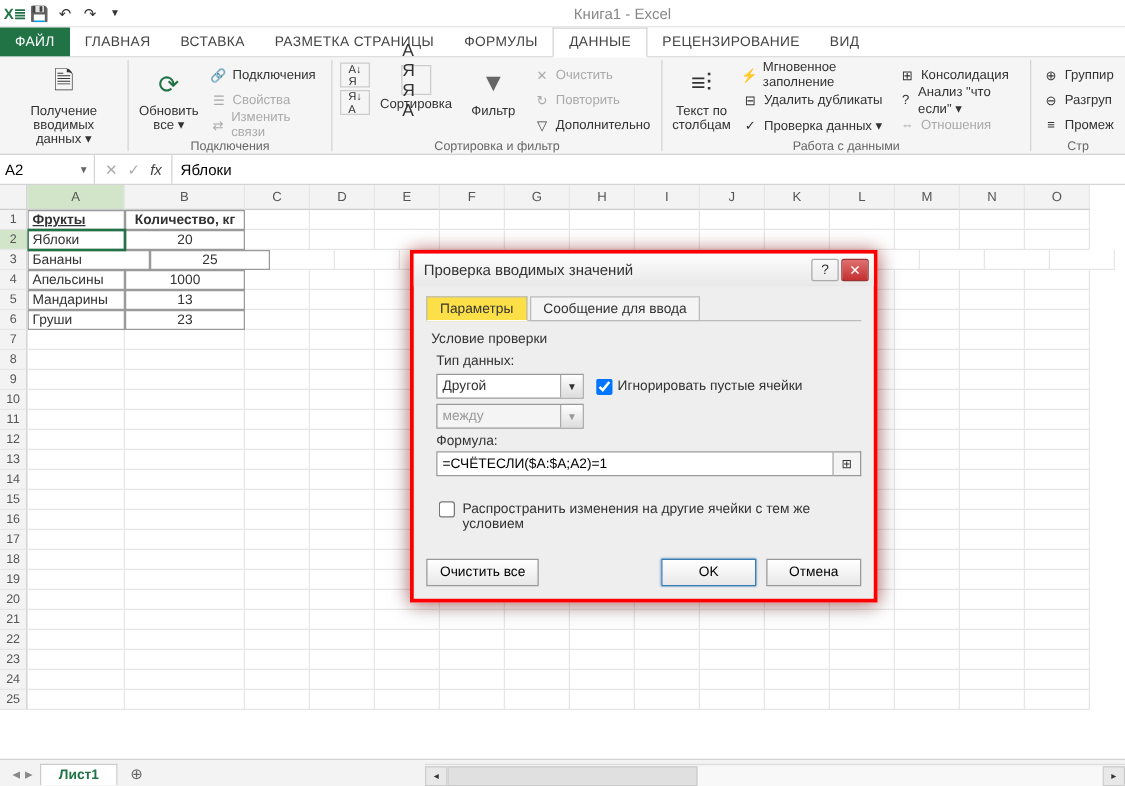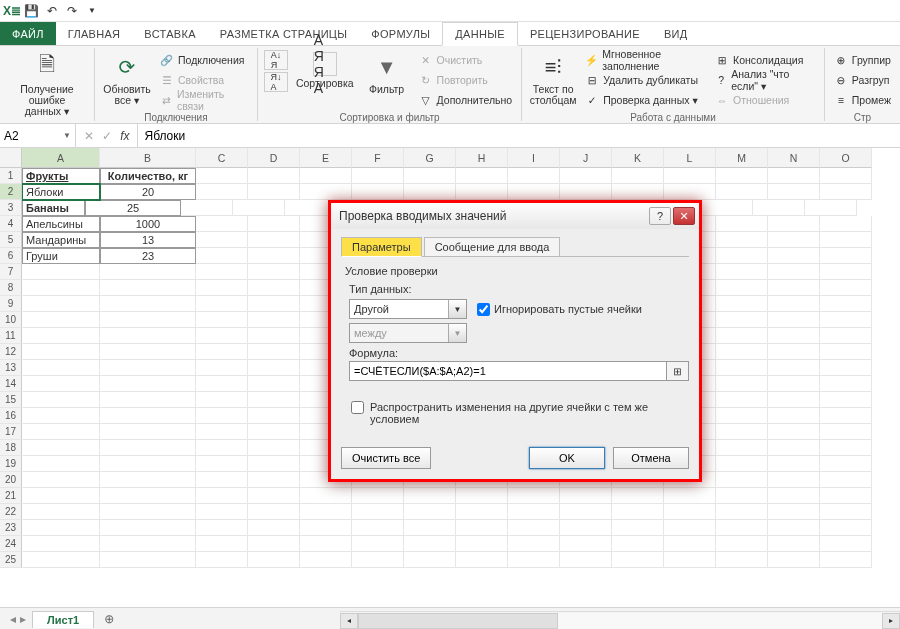--- a/index.html
+++ b/index.html
@@ -101,39 +101,40 @@
 <body>
 
 <div class="titlebar">
   <div class="qat">
     <span class="icon" style="color:#217346;font-weight:bold;">X≣</span>
     <span class="icon">💾</span>
     <span class="icon">↶</span>
     <span class="icon">↷</span>
     <span class="icon" style="font-size:8px;">▼</span>
   </div>
+  <div class="title">Книга1 - Excel</div>
 </div>
 
 <div class="tabs">
   <div class="tab file">ФАЙЛ</div>
   <div class="tab">ГЛАВНАЯ</div>
   <div class="tab">ВСТАВКА</div>
   <div class="tab">РАЗМЕТКА СТРАНИЦЫ</div>
   <div class="tab">ФОРМУЛЫ</div>
   <div class="tab active">ДАННЫЕ</div>
   <div class="tab">РЕЦЕНЗИРОВАНИЕ</div>
   <div class="tab">ВИД</div>
 </div>
 
 <div class="ribbon">
   <div class="ribbon-group">
     <div class="items">
       <div class="big-btn">
         <div class="ico">🗎</div>
-        <div class="lbl"><span>Получение</span><br><span>ошибке данных ▾</span></div>
+        <div class="lbl"><span>Получение</span><br><span>вводимых данных ▾</span></div>
       </div>
     </div>
     <div class="label"></div>
   </div>
 
   <div class="ribbon-group">
     <div class="items">
       <div class="big-btn">
         <div class="ico" style="color:#217346;">⟳</div>
         <div class="lbl"><span>Обновить</span><br><span>все ▾</span></div>
@@ -342,21 +343,21 @@
           <div class="cell" style="width: 52px;"></div>
           <div class="cell" style="width: 52px;"></div>
           <div class="cell" style="width: 52px;"></div>
           <div class="cell" style="width: 52px;"></div>
           <div class="cell" style="width: 52px;"></div>
           <div class="cell" style="width: 52px;"></div>
           <div class="cell" style="width: 52px;"></div>
           <div class="cell" style="width: 52px;"></div>
         </div>
         <div class="row">
-          <div class="cell bordered" style="width: 63px; font-weight: bold;">Бананы</div>
+          <div class="cell bordered" style="width: 98px;">Бананы</div>
           <div class="cell bordered center" style="width: 96px;">25</div>
           <div class="cell" style="width: 52px;"></div>
           <div class="cell" style="width: 52px;"></div>
           <div class="cell" style="width: 52px;"></div>
           <div class="cell" style="width: 52px;"></div>
           <div class="cell" style="width: 52px;"></div>
           <div class="cell" style="width: 52px;"></div>
           <div class="cell" style="width: 52px;"></div>
           <div class="cell" style="width: 52px;"></div>
           <div class="cell" style="width: 52px;"></div>

